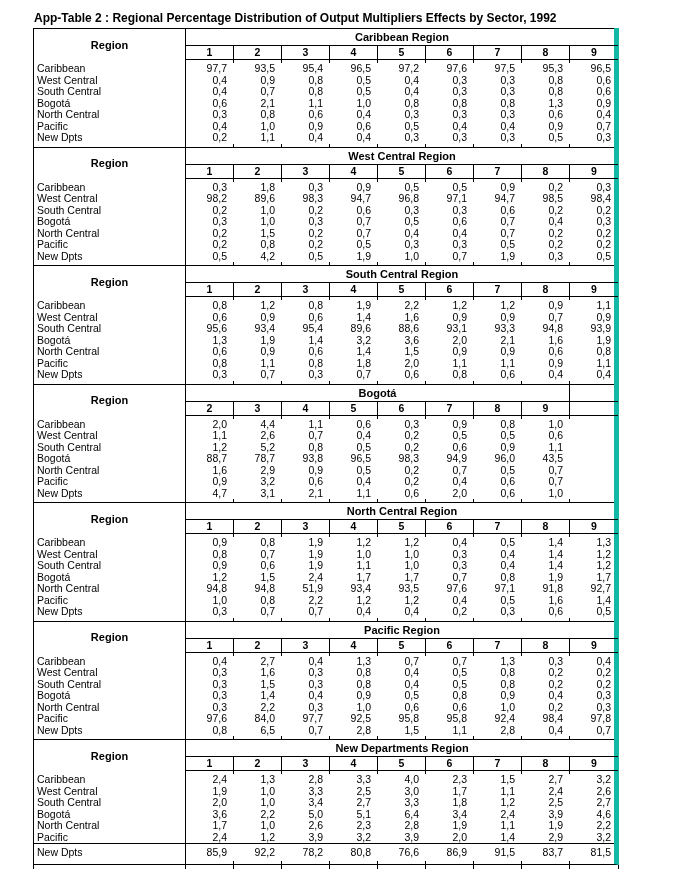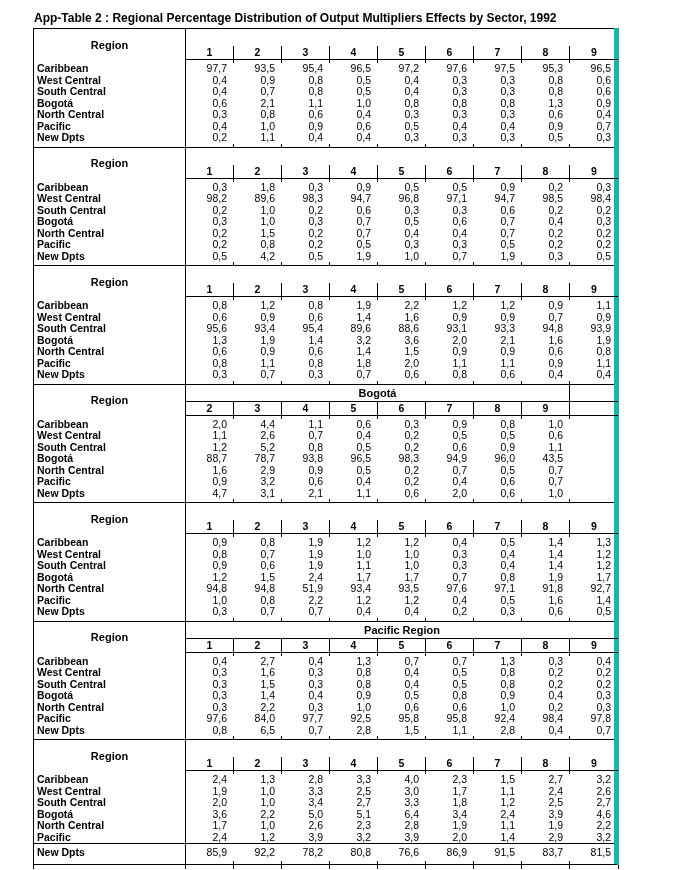--- a/index.html
+++ b/index.html
@@ -31,21 +31,21 @@
     grid-row:1;text-align:center;font-weight:bold;font-size:11px;line-height:17px;
     white-space:nowrap;overflow:hidden;
   }
   .colnum{
     grid-row:2;text-align:center;font-weight:bold;font-size:10.5px;line-height:13px;
   }
   .grid{display:grid;grid-template-columns:152px repeat(9,48px);}
   .tickrow{height:3px;}
   .drow{height:11.5px;}
   .rlabel{
-    font-weight:bold;font-size:10.5px;line-height:11.5px;
+    font-weight:normal;font-size:10.5px;line-height:11.5px;
     padding-left:3px;white-space:nowrap;overflow:hidden;
   }
   .val{
     font-size:10.5px;line-height:11.5px;text-align:right;
     padding-right:7px;white-space:nowrap;
   }
   .sep-row{border-top:1px solid #000;height:17px;}
   .sep-row .rlabel,.sep-row .val{line-height:17px;}
   .vr{border-right:1px solid #000;}
   .bb{border-bottom:1px solid #000;}
@@ -57,20 +57,21 @@
 </style>
 </head>
 <body>
 
 <div class="doc-title">App-Table 2 : Regional Percentage Distribution of Output Multipliers Effects by Sector, 1992</div>
 
 <div class="tbl">
     <div class="section">
       <div class="hgrid">
         <div class="region-cell vr">Region</div>
+        <div class="sec-title bb" style="grid-column: 2 / span 9;">Caribbean Region</div>
         <div class="colnum bb vr" style="grid-area: 2 / 2;">1</div>
         <div class="colnum bb vr" style="grid-area: 2 / 3;">2</div>
         <div class="colnum bb vr" style="grid-area: 2 / 4;">3</div>
         <div class="colnum bb vr" style="grid-area: 2 / 5;">4</div>
         <div class="colnum bb vr" style="grid-area: 2 / 6;">5</div>
         <div class="colnum bb vr" style="grid-area: 2 / 7;">6</div>
         <div class="colnum bb vr" style="grid-area: 2 / 8;">7</div>
         <div class="colnum bb vr" style="grid-area: 2 / 9;">8</div>
         <div class="colnum bb" style="grid-area: 2 / 10;">9</div>
       </div>
@@ -179,20 +180,21 @@
         <div class="vr"></div>
         <div class="vr"></div>
         <div class="vr"></div>
         <div class="vr"></div>
         <div></div>
       </div>
     </div>
     <div class="section">
       <div class="hgrid">
         <div class="region-cell vr">Region</div>
+        <div class="sec-title bb" style="grid-column: 2 / span 9;">West Central Region</div>
         <div class="colnum bb vr" style="grid-area: 2 / 2;">1</div>
         <div class="colnum bb vr" style="grid-area: 2 / 3;">2</div>
         <div class="colnum bb vr" style="grid-area: 2 / 4;">3</div>
         <div class="colnum bb vr" style="grid-area: 2 / 5;">4</div>
         <div class="colnum bb vr" style="grid-area: 2 / 6;">5</div>
         <div class="colnum bb vr" style="grid-area: 2 / 7;">6</div>
         <div class="colnum bb vr" style="grid-area: 2 / 8;">7</div>
         <div class="colnum bb vr" style="grid-area: 2 / 9;">8</div>
         <div class="colnum bb" style="grid-area: 2 / 10;">9</div>
       </div>
@@ -301,20 +303,21 @@
         <div class="vr"></div>
         <div class="vr"></div>
         <div class="vr"></div>
         <div class="vr"></div>
         <div></div>
       </div>
     </div>
     <div class="section">
       <div class="hgrid">
         <div class="region-cell vr">Region</div>
+        <div class="sec-title bb" style="grid-column: 2 / span 9;">South Central Region</div>
         <div class="colnum bb vr" style="grid-area: 2 / 2;">1</div>
         <div class="colnum bb vr" style="grid-area: 2 / 3;">2</div>
         <div class="colnum bb vr" style="grid-area: 2 / 4;">3</div>
         <div class="colnum bb vr" style="grid-area: 2 / 5;">4</div>
         <div class="colnum bb vr" style="grid-area: 2 / 6;">5</div>
         <div class="colnum bb vr" style="grid-area: 2 / 7;">6</div>
         <div class="colnum bb vr" style="grid-area: 2 / 8;">7</div>
         <div class="colnum bb vr" style="grid-area: 2 / 9;">8</div>
         <div class="colnum bb" style="grid-area: 2 / 10;">9</div>
       </div>
@@ -547,20 +550,21 @@
         <div class="vr"></div>
         <div class="vr"></div>
         <div class="vr"></div>
         <div class="vr"></div>
         <div></div>
       </div>
     </div>
     <div class="section">
       <div class="hgrid">
         <div class="region-cell vr">Region</div>
+        <div class="sec-title bb" style="grid-column: 2 / span 9;">North Central Region</div>
         <div class="colnum bb vr" style="grid-area: 2 / 2;">1</div>
         <div class="colnum bb vr" style="grid-area: 2 / 3;">2</div>
         <div class="colnum bb vr" style="grid-area: 2 / 4;">3</div>
         <div class="colnum bb vr" style="grid-area: 2 / 5;">4</div>
         <div class="colnum bb vr" style="grid-area: 2 / 6;">5</div>
         <div class="colnum bb vr" style="grid-area: 2 / 7;">6</div>
         <div class="colnum bb vr" style="grid-area: 2 / 8;">7</div>
         <div class="colnum bb vr" style="grid-area: 2 / 9;">8</div>
         <div class="colnum bb" style="grid-area: 2 / 10;">9</div>
       </div>
@@ -792,20 +796,21 @@
         <div class="vr"></div>
         <div class="vr"></div>
         <div class="vr"></div>
         <div class="vr"></div>
         <div></div>
       </div>
     </div>
     <div class="section">
       <div class="hgrid">
         <div class="region-cell vr">Region</div>
+        <div class="sec-title bb" style="grid-column: 2 / span 9;">New Departments Region</div>
         <div class="colnum bb vr" style="grid-area: 2 / 2;">1</div>
         <div class="colnum bb vr" style="grid-area: 2 / 3;">2</div>
         <div class="colnum bb vr" style="grid-area: 2 / 4;">3</div>
         <div class="colnum bb vr" style="grid-area: 2 / 5;">4</div>
         <div class="colnum bb vr" style="grid-area: 2 / 6;">5</div>
         <div class="colnum bb vr" style="grid-area: 2 / 7;">6</div>
         <div class="colnum bb vr" style="grid-area: 2 / 8;">7</div>
         <div class="colnum bb vr" style="grid-area: 2 / 9;">8</div>
         <div class="colnum bb" style="grid-area: 2 / 10;">9</div>
       </div>

